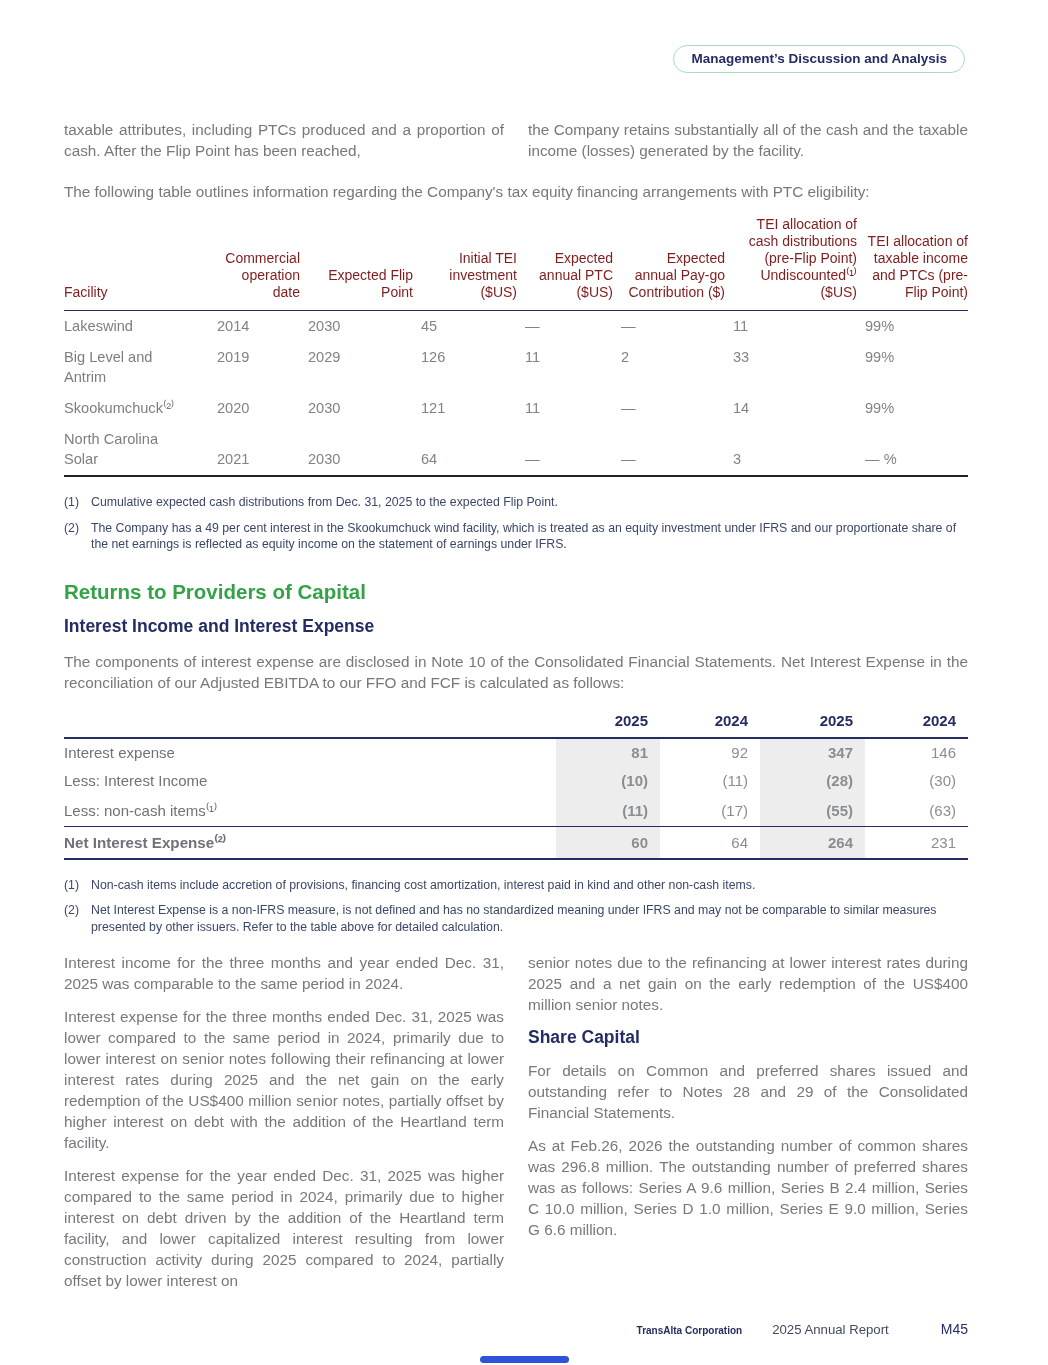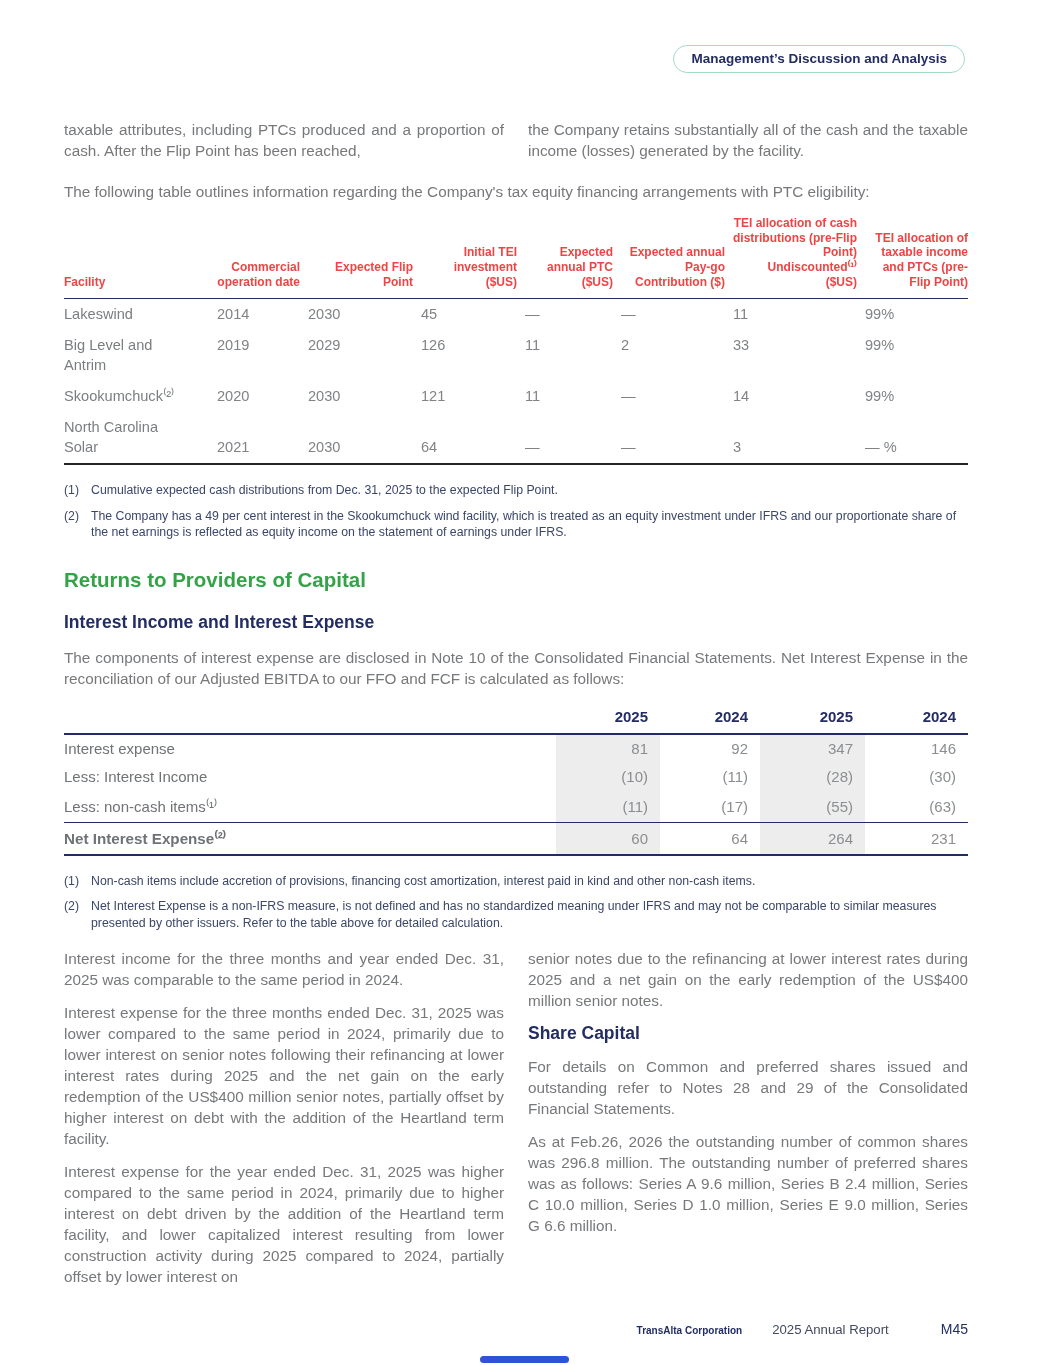--- a/index.html
+++ b/index.html
@@ -18,21 +18,21 @@
 
   
   .intro { display:flex; gap:24px; padding-top:119px; }
   .col-p { width:440px; margin:0; font-size:15.3px; line-height:21px; color:#76787b; text-align:justify; }
   .lead  { margin:20px 0 0 0; font-size:15.3px; line-height:21px; color:#76787b; }
 
   
   table { border-collapse:collapse; }
   .tax-table { width:904px; margin-top:14px; border-bottom:2.5px solid #232323; }
   .tax-table th {
-    font-size:12px; font-weight:bold; color:#ef4444; vertical-align:bottom;
+    font-size:14px; font-weight:normal; color:#7f1d1d; vertical-align:bottom;
     text-align:right; padding:0 0 9px 8px; line-height:1.22;
   }
   .tax-table th.facility-h { text-align:left; padding-left:0; }
   .tax-table thead tr { border-bottom:1.8px solid #232d64; }
   .tax-table td {
     font-size:14.6px; color:#808386; text-align:left;
     padding:5px 0 6px 8px; line-height:20px;
   }
   .tax-table td.facility { text-align:left; padding-left:0; color:#7b7e81; }
   .tax-table td.facility span { display:block; max-width:120px; }
@@ -40,34 +40,34 @@
   .tax-table tr.valign-bottom td { vertical-align:bottom; }
 
   
   .footnotes { margin-top:17px; }
   .fn { display:flex; margin-top:9px; }
   .fn-num { flex:none; width:27px; font-size:12.3px; color:#3b4769; line-height:16.5px; }
   .fn-text { flex:1; font-size:12.3px; color:#3b4769; line-height:16.5px; }
 
   
   .green-heading { margin:27px 0 0 0; font-size:20.5px; font-weight:bold; color:#34a348; }
-  .navy-heading  { margin:20px 0 0 0; font-size:17.5px; font-weight:bold; color:#232d64; }
+  .navy-heading  { margin:12px 0 0 0; font-size:17.5px; font-weight:bold; color:#232d64; }
   .lead2 { margin-top:14px; text-align:justify; width:904px; }
 
   
   .interest-table { width:904px; margin-top:17px; }
   .interest-table th { color:#232d64; font-weight:bold; }
   .it-group th { font-size:14.4px; text-align:center; padding:0 0 5px 0; }
   .it-years th { font-size:15px; text-align:right; padding:2px 12px 8px 0; border-bottom:2px solid #232d64; }
   .interest-table tbody td {
     font-size:15px; text-align:right; color:#8b8e91; padding:5.5px 12px 5.5px 0;
   }
   .interest-table tbody td.row-label { text-align:left; color:#6f7276; padding-left:0; padding-right:0; }
   .gray-col { background:#ededed; }
-  .bold-val { font-weight:normal; color:#55585b; }
+  .bold-val { font-weight:bold; color:#55585b; }
   .net-row td { border-top:1.2px solid #232d64; border-bottom:2.2px solid #232d64; }
   .net-row td.row-label { color:#29b5e3; font-weight:bold; font-size:15.2px; }
 
   
   .body-cols { display:flex; gap:24px; margin-top:17px; }
   .body-col { width:440px; }
   .body-col p { margin:0 0 12px 0; font-size:15.3px; line-height:21px; color:#76787b; text-align:justify; }
   .share-heading { margin:6px 0 12px 0; font-size:17.5px; font-weight:bold; color:#232d64; }
 
   

